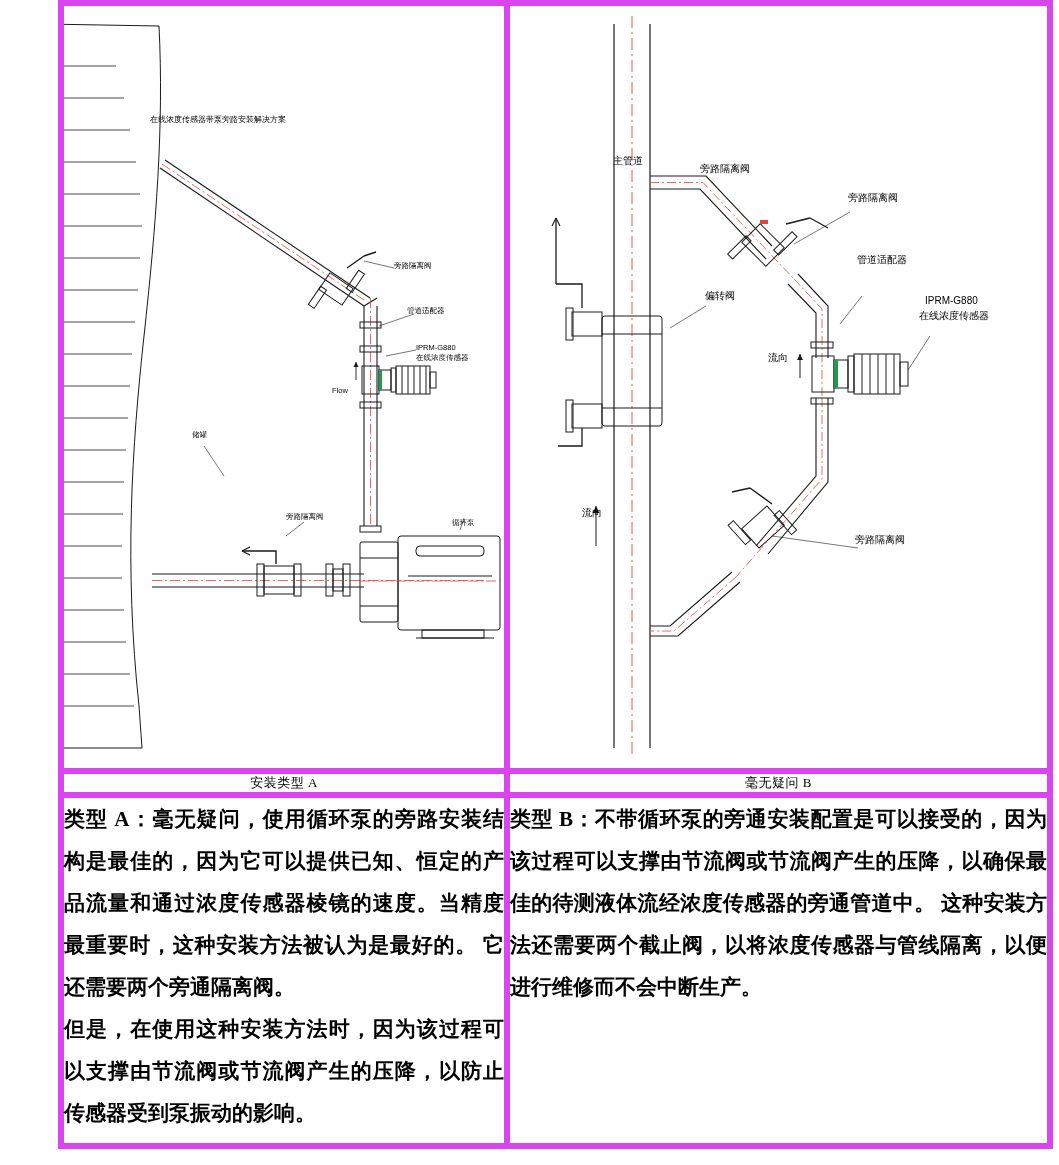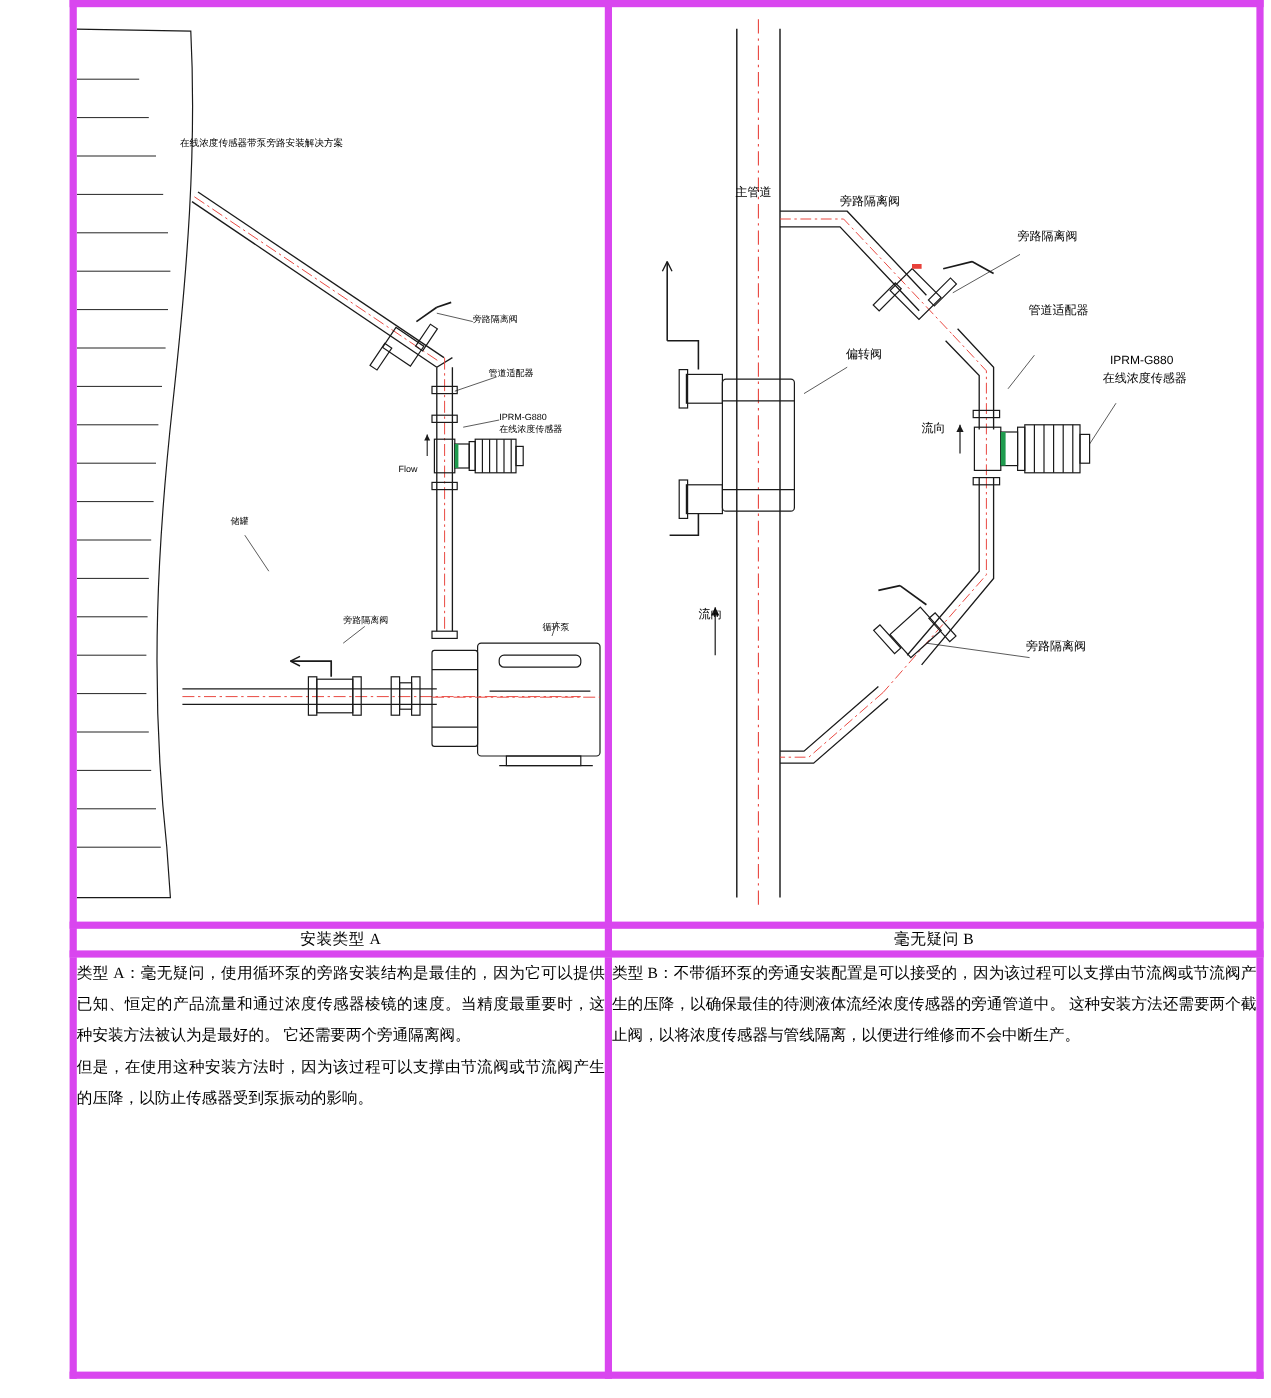--- a/index.html
+++ b/index.html
@@ -42,25 +42,26 @@
     overflow: hidden;
   }
   .cap-cell {
     text-align: center;
     font-size: 13px;
     padding: 6px 0 7px 0;
     letter-spacing: 0.5px;
   }
   .text-cell {
     padding: 9px 14px 12px 14px;
-    font-size: 13px;
+    font-size: 21px;
     line-height: 2.0;
     text-align: justify;
     text-justify: inter-ideograph;
     height: 345px;
+    font-weight: bold;
   }
   .text-cell p {
     margin: 0;
     text-indent: 0;
   }
 
   
   .fig {
     position: absolute;
     left: 0; top: 0;

